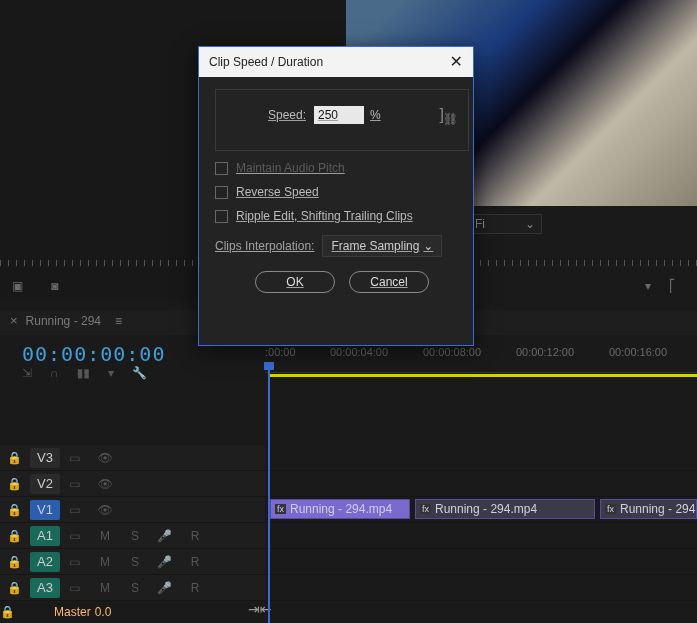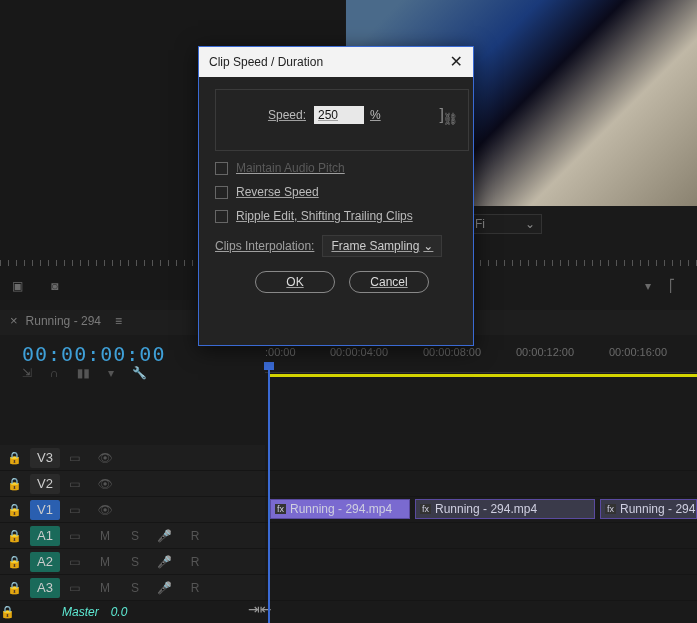--- a/index.html
+++ b/index.html
@@ -43,21 +43,21 @@
 .tcell { width:30px; text-align:center; color:#555; }
 .track-lane { position:absolute; left:265px; top:0; width:432px; height:100%; background:#1a1a1a; }
 .clip { position:absolute; top:2px; height:20px; border:1px solid #5a4aa0; display:flex; align-items:center; gap:4px; padding-left:4px; font-size:10px; color:#cfcfe0; overflow:hidden; white-space:nowrap; }
 .clip1 { left:5px; width:140px; background:#7a6ad0; }
 .clip2 { left:150px; width:180px; background:#3a3a4a; }
 .clip3 { left:335px; width:97px; background:#3a3a4a; }
 .fx { font-size:9px; background:#333; padding:0 2px; }
 
 .master-row { position:absolute; left:0; top:601px; width:697px; height:22px; background:#1a1a1a; display:flex; align-items:center; }
 .master-row .lock{ width:50px; }
-.master-row .lbl{ color:#5eead4; margin-left:12px;font-style:italic; }
+.master-row .lbl{ color:#fdba74; margin-left:4px; }
 .stretch-icon { position:absolute; left:248px; top:601px; color:#999; font-size:14px; }
 
 
 .dlg { position:absolute; left:198px; top:46px; width:276px; height:300px; background:#232323; border:1px solid #3a6ad4; z-index:20; box-shadow:0 4px 20px rgba(0,0,0,.6); }
 .dlg-title { height:30px; line-height:30px; padding:0 10px; background:#f3f3f3; color:#222; font-size:13px; display:flex; justify-content:space-between; align-items:center; }
 .dlg-close { font-size:16px; cursor:pointer; }
 .dlg-body { padding:12px 4px 0 16px;text-decoration:underline; }
 .fieldbox { border:1px solid #3a3a3a; padding:16px 12px 16px 12px; position:relative; }
 .frow { display:flex; align-items:center; margin-bottom:10px; }
 .flbl { width:78px; text-align:right; margin-right:8px; color:#bbb; }

